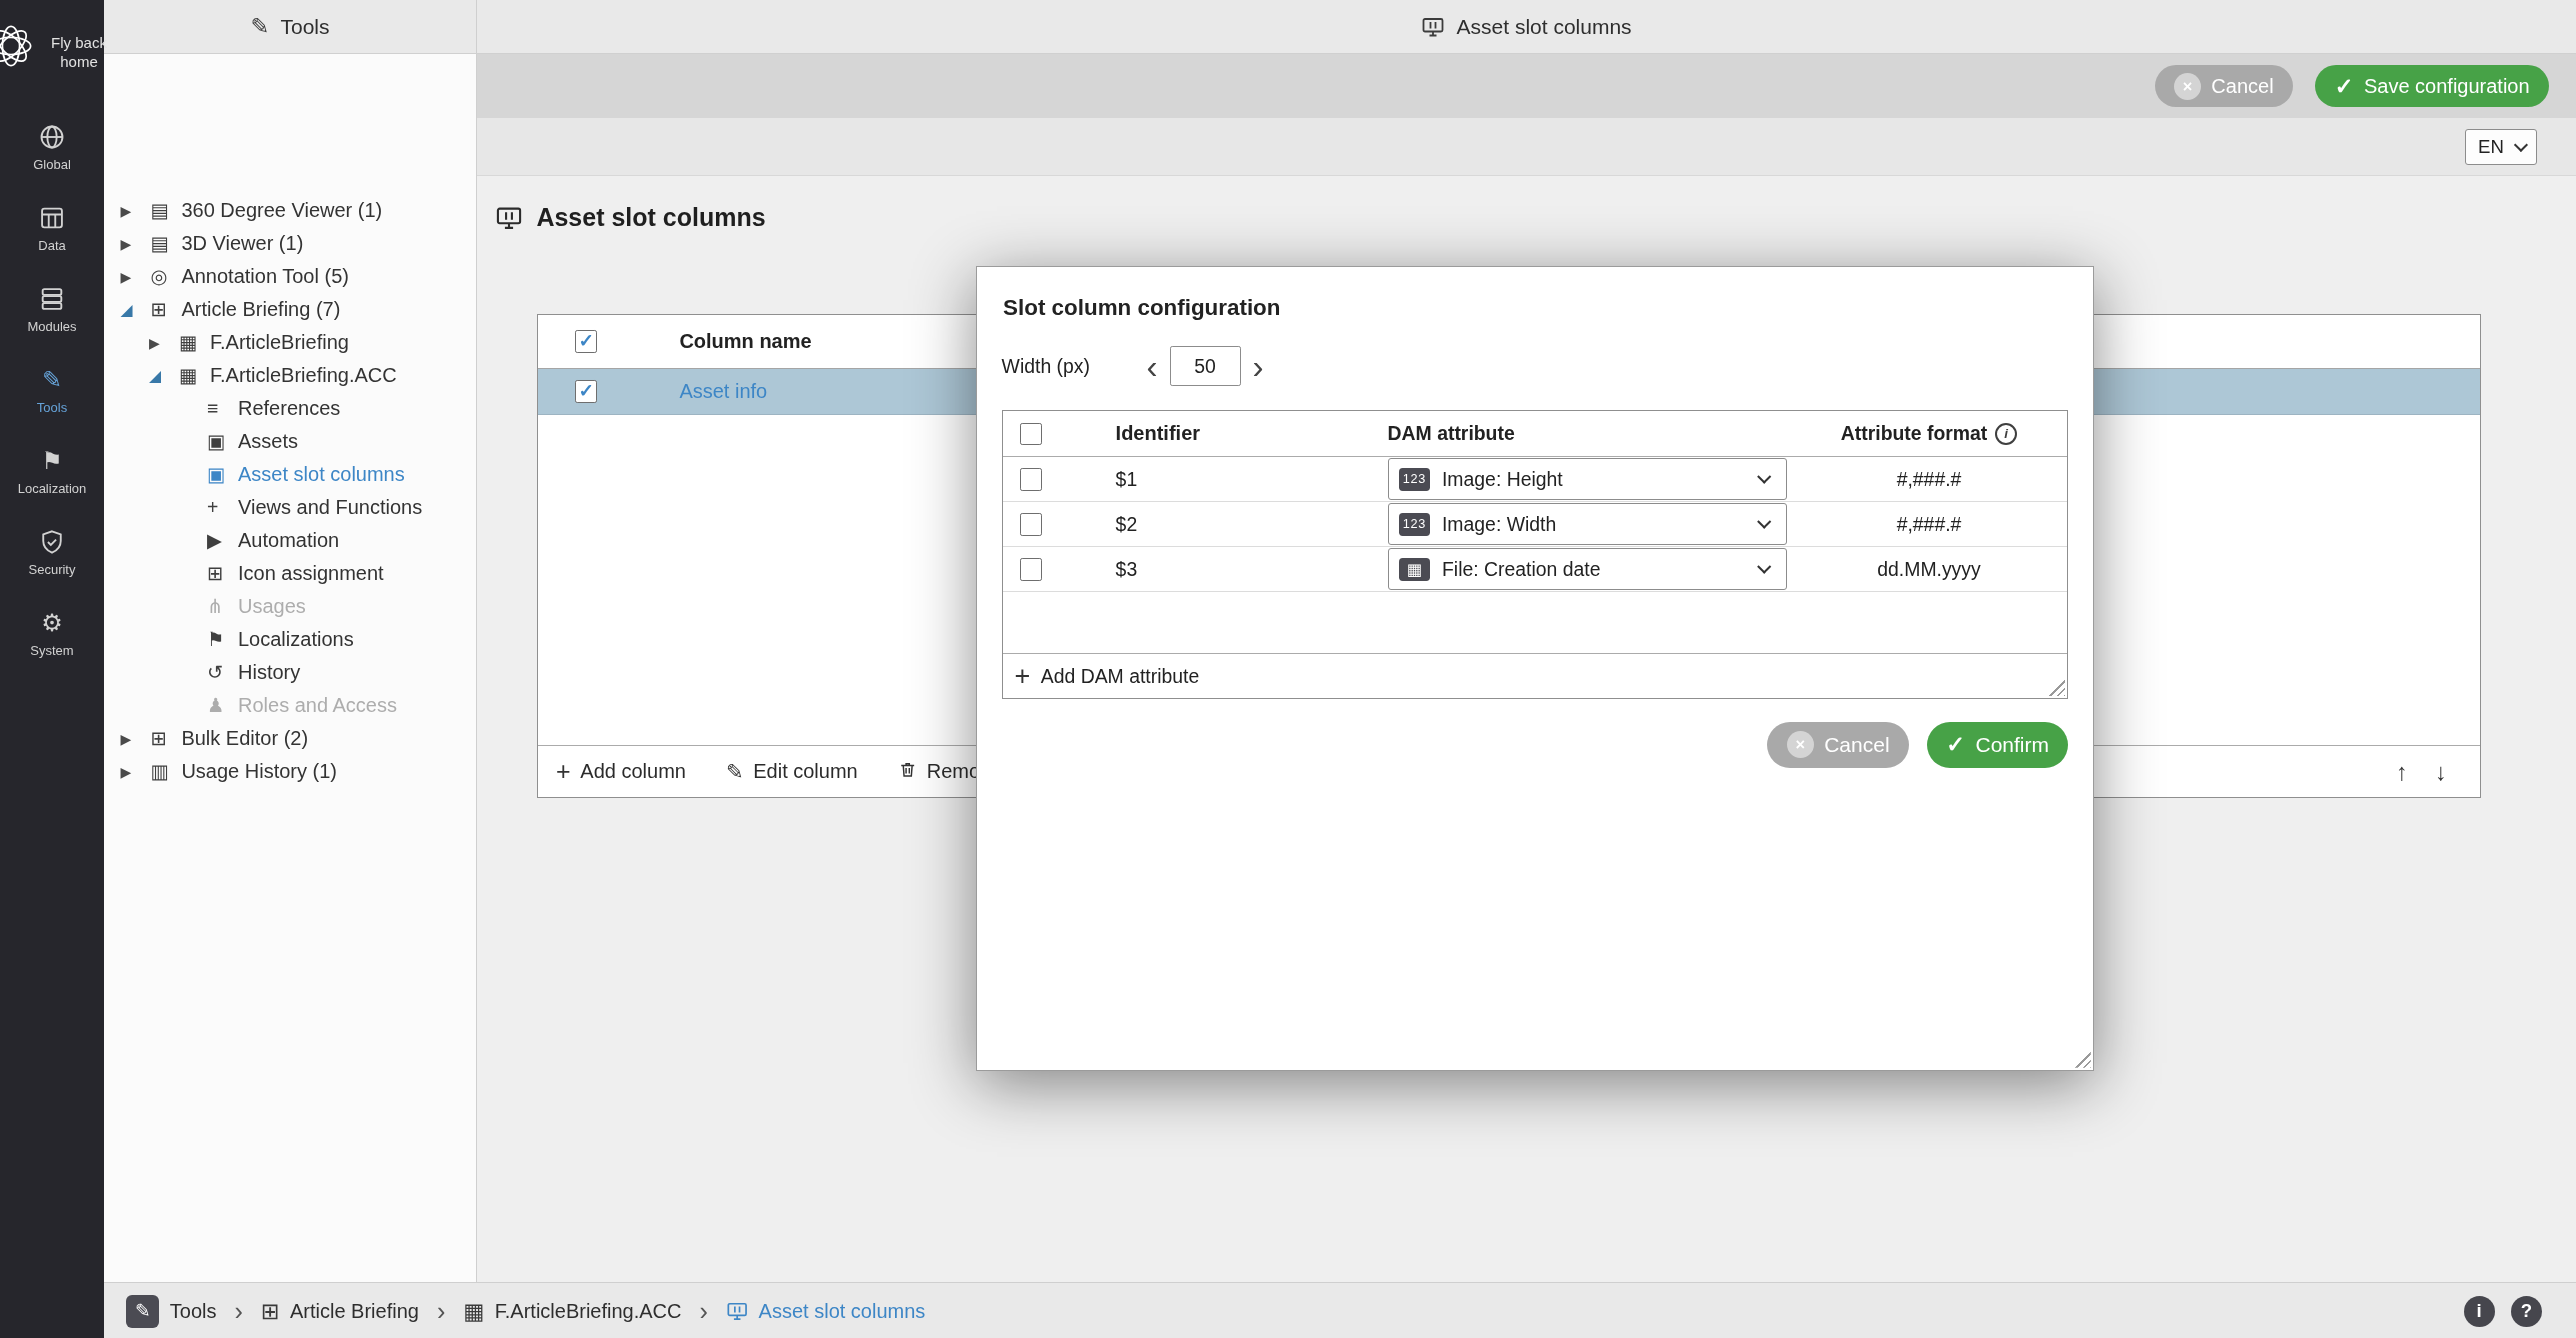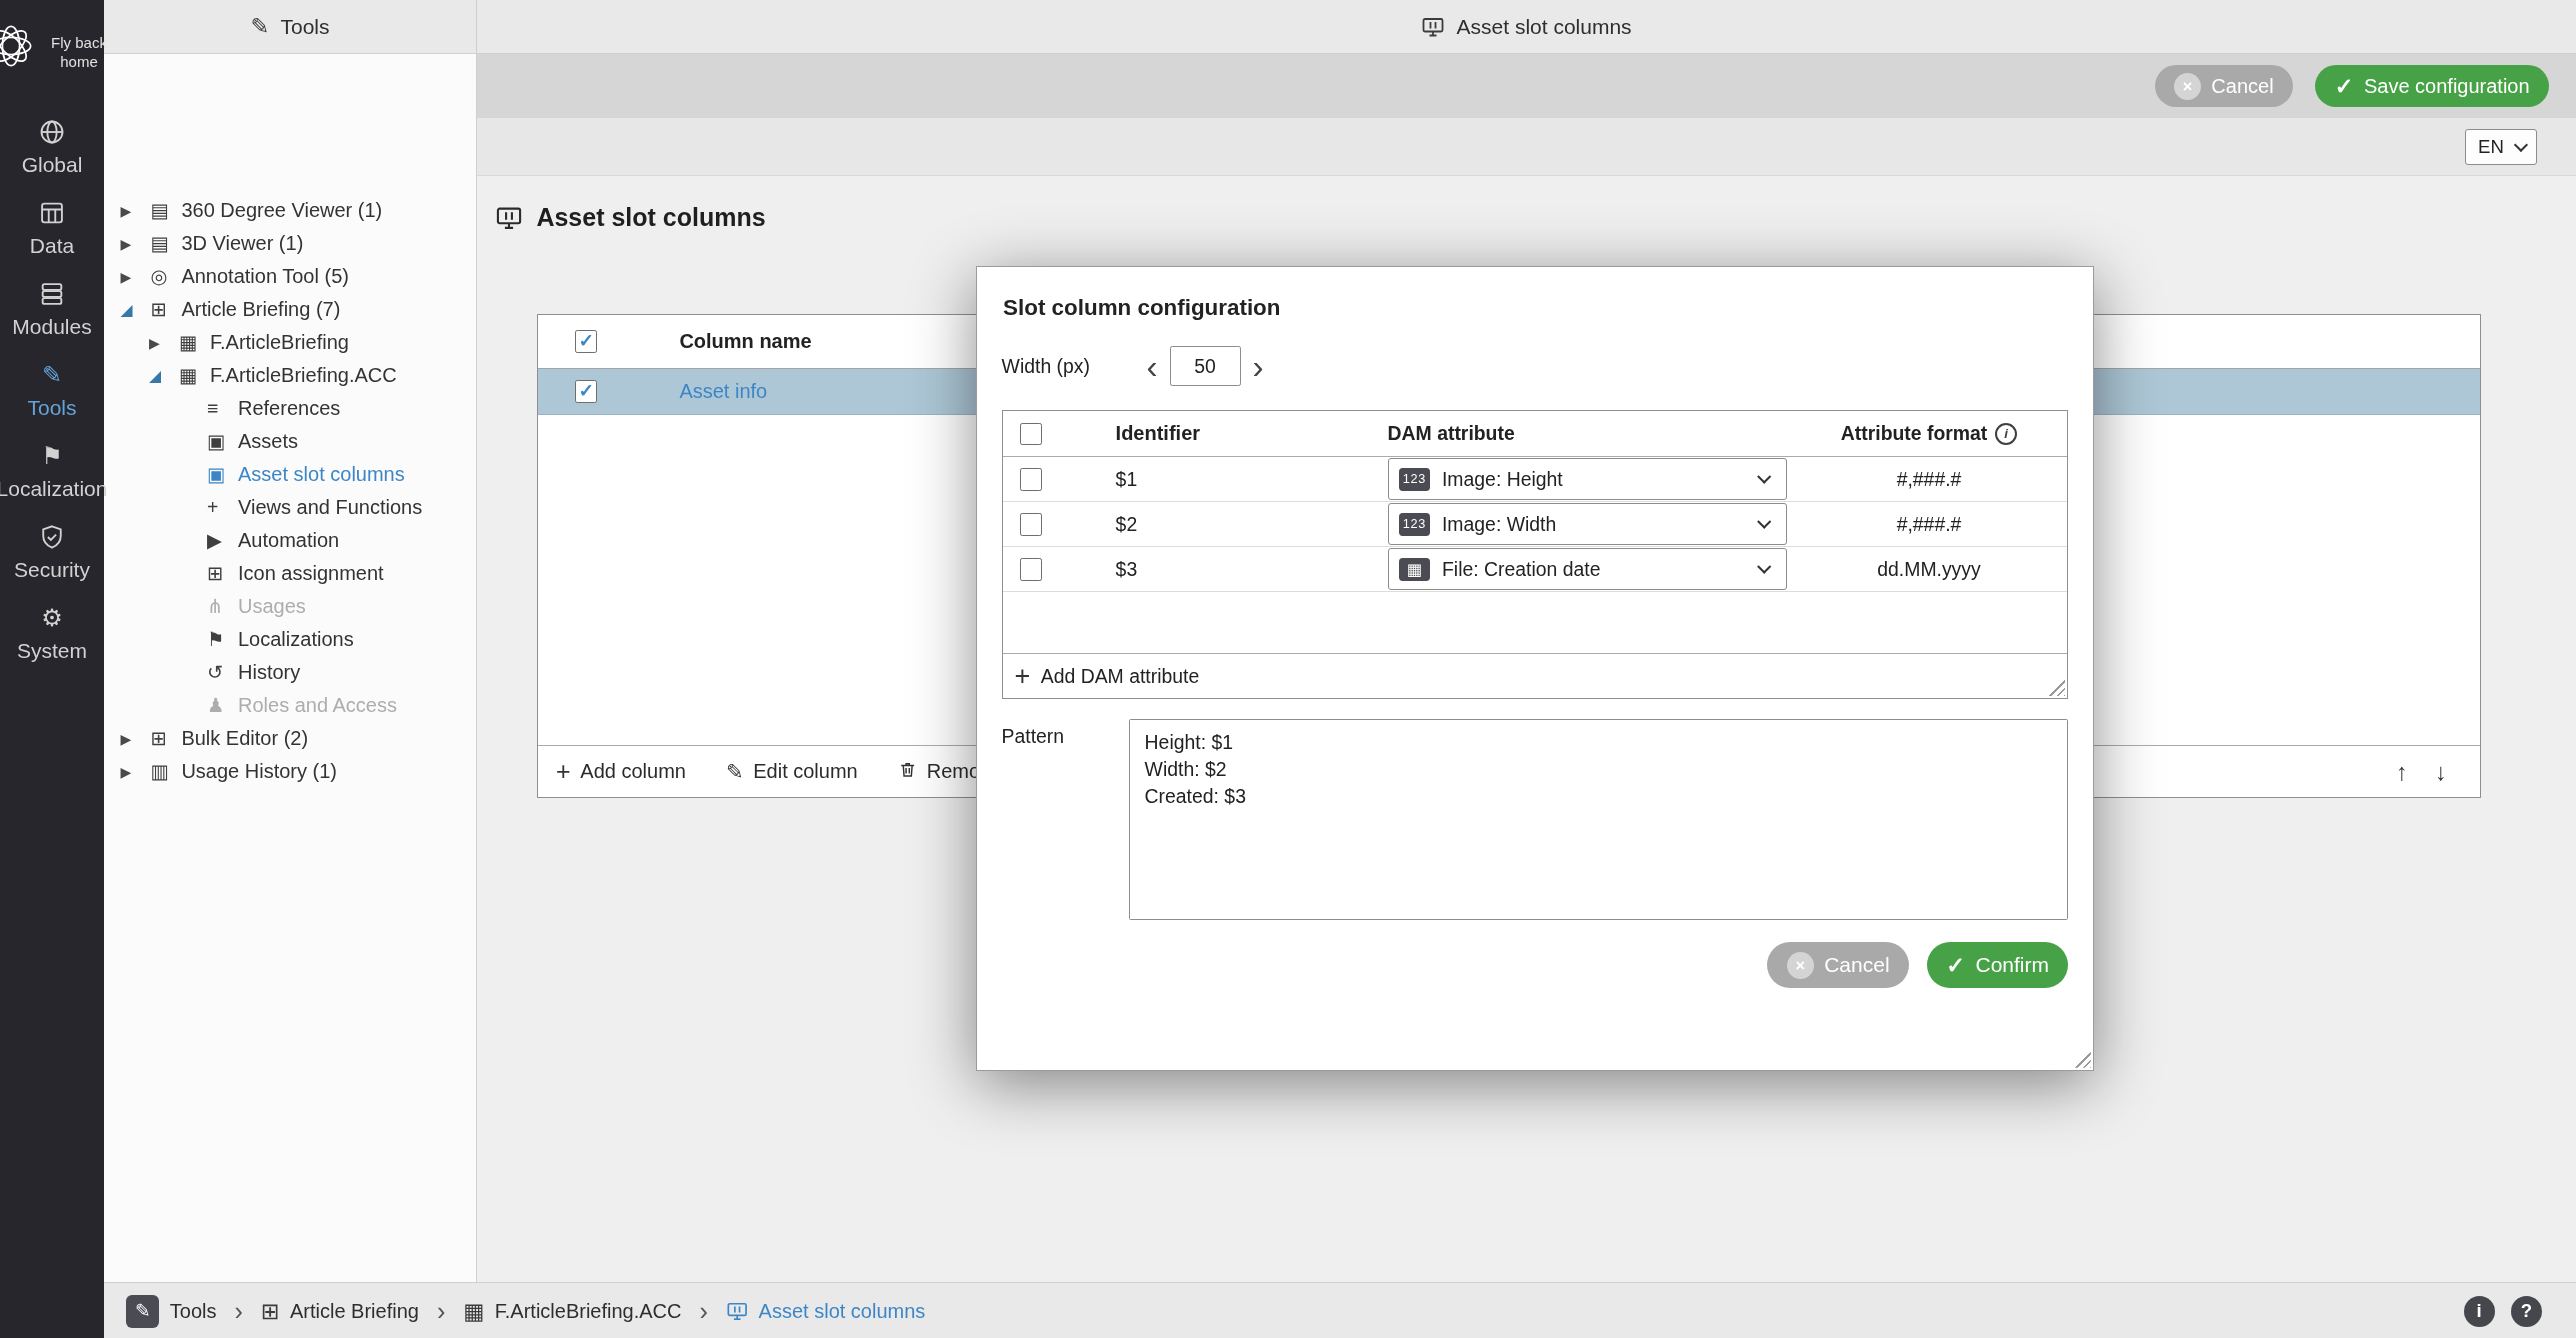--- a/index.html
+++ b/index.html
@@ -10,21 +10,21 @@
   
   .sidebar{position:absolute;left:0;top:0;bottom:0;width:104px;background:#26262c;z-index:20;
     display:flex;flex-direction:column;align-items:center;}
   .logo{margin-top:19.4px;cursor:pointer;display:flex;flex-direction:row;align-items:center;}
   .logo svg{width:54px;height:54px;}
   .logo-label{margin-top:9px;font-size:15px;line-height:1.3;color:#e2e2e2;width:83px;text-align:center;}
   .nav{margin-top:30px;width:100%;}
   .nav-item{height:81px;display:flex;flex-direction:column;align-items:center;justify-content:center;gap:5.2px;cursor:pointer;color:#d2d2d2;}
   .nav-item .n-icon{height:31px;display:flex;align-items:center;justify-content:center;font-size:24px;color:#d2d2d2;}
   .nav-item .n-icon svg{width:28px;height:28px;color:#d2d2d2;}
-  .nav-item .n-label{font-size:21px;text-align:right;}
+  .nav-item .n-label{font-size:13px;text-align:right;}
   .nav-item.active,.nav-item.active .n-icon,.nav-item.active .n-label{color:#66a3d9;}
 
   
   .main-col{position:absolute;left:104px;top:0;right:0;bottom:57px;display:flex;flex-direction:column;}
   .topbar1{height:54px;background:#e9e9e9;border-bottom:0.7px solid #d0d0d0;display:flex;flex:none;}
   .tree-header{width:373px;flex:none;display:flex;align-items:center;justify-content:center;gap:11.2px;border-right:0.7px solid #cfcfcf;font-size:21px;color:#2e2e2e;}
   .tree-header .ph-icon{font-size:22.4px;color:#3c3c3c;}
   .main-header{flex:1;display:flex;align-items:center;justify-content:center;gap:11.2px;font-size:21px;color:#2e2e2e;}
   .mon-icon{width:24px;height:24px;color:#3c3c3c;}
   .workspace{flex:1;display:flex;min-height:0;}
@@ -460,26 +460,20 @@
             <span class="col-fmt">dd.MM.yyyy</span>
           </div>
         </div>
       <div class="add-row">
         <span class="plus">+</span>
         <span>Add DAM attribute</span>
       </div>
       <span class="resize-handle"></span>
     </div>
 
-    <div class="pattern-row">
-      <span class="pattern-label">Pattern</span>
-      <textarea class="pattern-input" style="">Height: $1
-Width: $2
-Created: $3</textarea>
-    </div>
 
     <div class="modal-actions">
       <button class="pill gray">
         <span class="ci">×</span>
         <span>Cancel</span>
       </button>
       <button class="pill green">
         <span class="ck">✓</span>
         <span>Confirm</span>
       </button>

